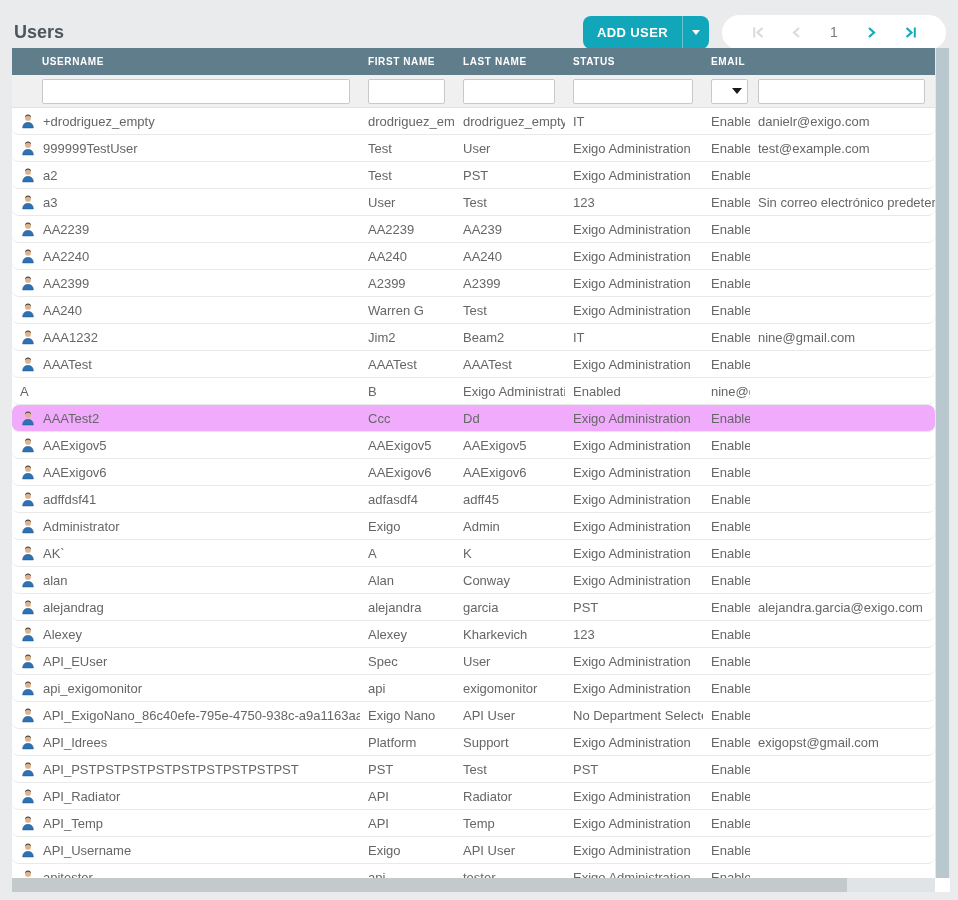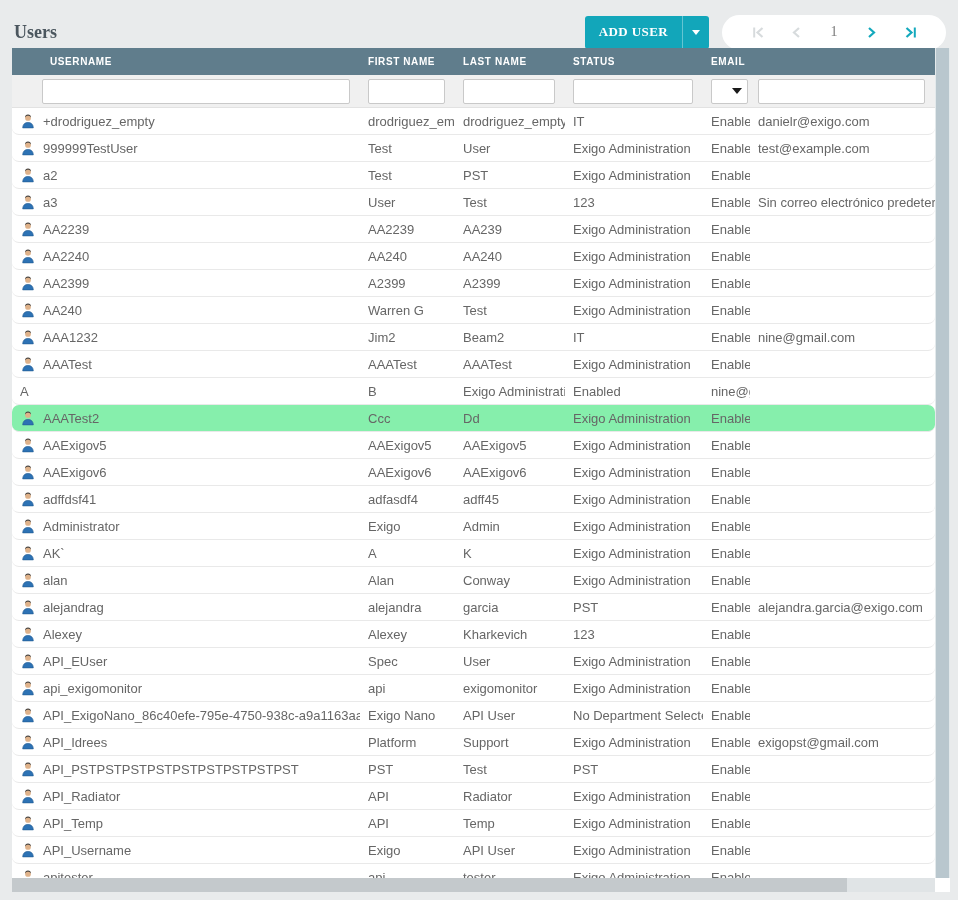--- a/index.html
+++ b/index.html
@@ -12,26 +12,26 @@
   *{box-sizing:border-box;margin:0;padding:0;}
   html,body{width:958px;height:900px;overflow:hidden;}
   body{
     font-family:"Liberation Sans", sans-serif;
     background:var(--page-bg);
     position:relative;
   }
   
   .topbar{
     position:absolute;top:0;left:0;right:0;height:64px;
-    display:flex;align-items:center;padding:0 12px;font-family:Liberation Serif, serif;
+    display:flex;align-items:center;padding:0 12px;
   }
   .page-title{font-size:18px;font-weight:600;color:#4b565e;margin-left:2px;}
   .topbar-spacer{flex:1;}
   .add-user-btn{
-    display:flex;align-items:stretch;height:33px;border-radius:3px;overflow:hidden;
+    display:flex;align-items:stretch;height:33px;border-radius:8px;overflow:hidden;
     background:var(--accent);cursor:pointer;margin-right:13px;
   }
   .add-user-main{
     display:flex;align-items:center;padding:0 14px;
     color:#fff;font-size:13px;font-weight:700;letter-spacing:.4px;
   }
   .add-user-caret{
     display:flex;align-items:center;justify-content:center;width:27px;
     border-left:1px solid rgba(255,255,255,.35);
   }
@@ -61,21 +61,21 @@
   }
   .content-w{margin-right:15px;}
   .thead{
     background:var(--header-bg);height:27px;flex:0 0 27px;
   }
   .th{
     color:#fff;font-size:10px;font-weight:700;letter-spacing:.6px;
     display:flex;align-items:center;padding-left:8px;overflow:hidden;white-space:nowrap;
     cursor:pointer;
   }
-  .th.first{padding-left:38px;}
+  .th.first{padding-left:30px;}
   .filter-row{
     background:#f0f0f0;height:33px;flex:0 0 33px;align-items:center;
     border-bottom:1px solid #e2e2e2;
   }
   .filter-cell{display:flex;align-items:center;padding-left:8px;}
   .filter-cell.first{padding-left:30px;}
   .filter-cell input{
     height:25px;border:1px solid #c9c9c9;border-radius:2px;background:#fff;
     font-family:"Liberation Sans",sans-serif;font-size:13px;color:#555;
     width:calc(100% - 10px);padding:0 6px;outline:none;
@@ -85,21 +85,21 @@
     display:flex;align-items:center;justify-content:flex-end;padding-right:5px;cursor:pointer;
   }
   .caret-down-black{
     width:0;height:0;border-left:5px solid transparent;border-right:5px solid transparent;
     border-top:6px solid #1a1a1a;
   }
   .tbody{flex:1 1 auto;overflow:hidden;}
   .tr{
     height:27px;border-bottom:1px solid var(--row-border);cursor:pointer;background:#fff;border-radius:7px;
   }
-  .tr.highlighted{background:#86efac;}
+  .tr.highlighted{background:#f0abfc;}
   .td{
     display:flex;align-items:center;padding-left:8px;overflow:hidden;white-space:nowrap;
     font-size:13px;color:var(--row-text);
   }
   .td-username .user-icon{flex:0 0 16px;margin-right:7px;display:flex;}
   
   .v-scrollbar{
     position:absolute;top:0;right:0;width:15px;height:830px;background:#e3e9eb;
   }
   .v-thumb{position:absolute;left:1px;right:1px;top:0;height:100%;background:#b9c7ce;}

